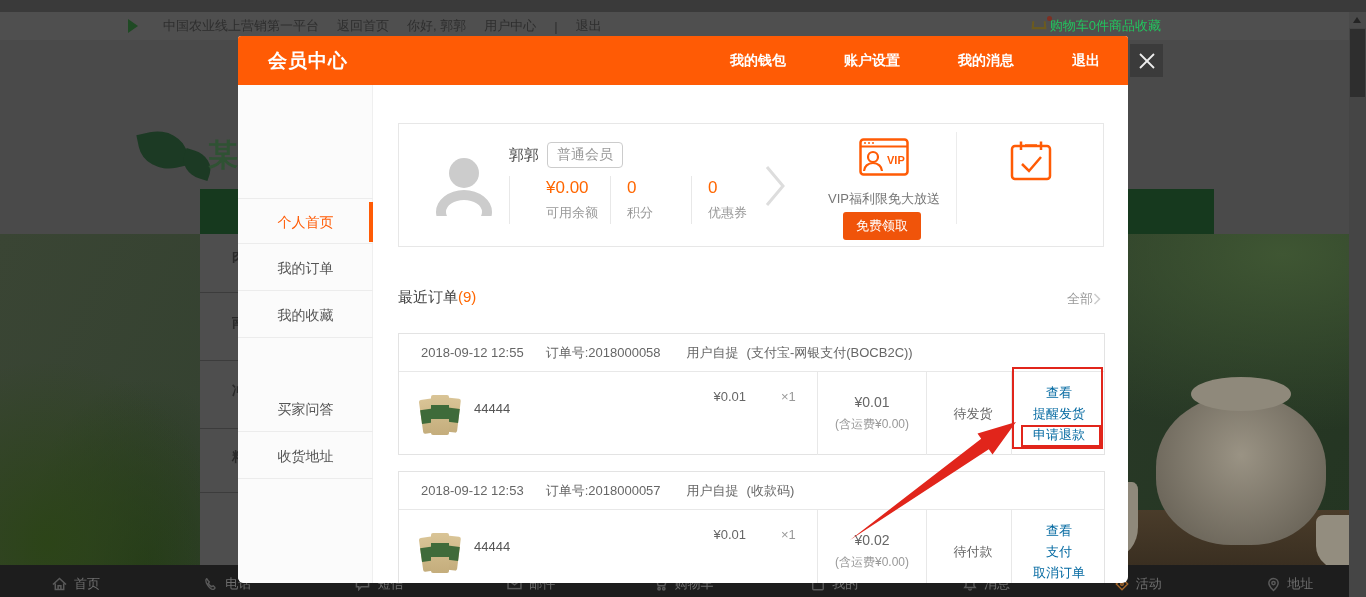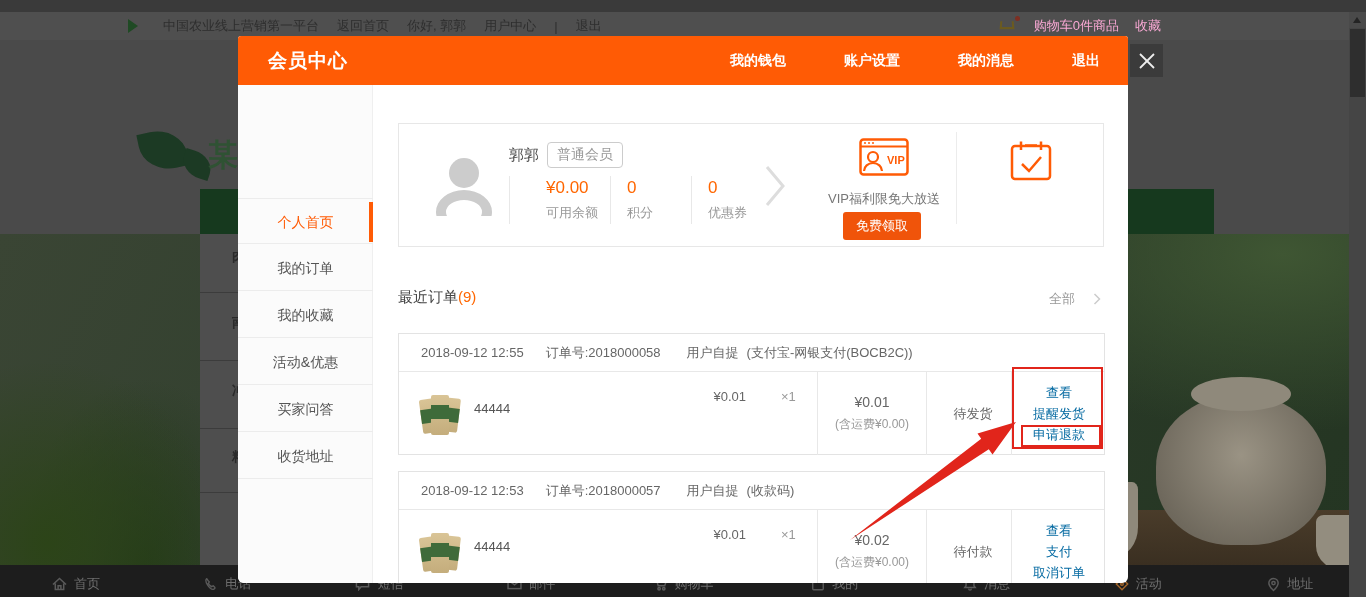--- a/index.html
+++ b/index.html
@@ -5,21 +5,21 @@
   * { margin:0; padding:0; box-sizing:border-box; }
   html,body { width:1366px; height:597px; }
   body { font-family:"Liberation Sans", sans-serif; position:relative; overflow:hidden; background:#4a4a4a; }
   .abs { position:absolute; }
 
   
   #bg { position:absolute; inset:0; z-index:0; }
   .topstrip { left:0; top:0; width:1366px; height:12px; background:#3a3a3a; }
   .topbar { left:0; top:12px; width:1366px; height:28px; background:#4f4f4f; display:flex; align-items:center; font-size:13px; color:#2e2e2e; }
   .topbar .grp { display:flex; align-items:center; gap:18px; margin-left:128px; }
-  .topbar .right { margin-left:auto; margin-right:205px; display:flex; align-items:center; gap:16px; color:#f9a8d4; }
+  .topbar .right { margin-left:auto; margin-right:205px; display:flex; align-items:center; color:#22c55e; }
   .spk { width:0; height:0; border:7px solid transparent; border-right:10px solid #1f4a24; transform:rotate(180deg); }
   .cart-ic { position:relative; width:18px; height:14px; }
   .cart-ic .body { position:absolute; left:0; top:2px; width:14px; height:8px; border:2px solid #6b5a1e; border-top:none; transform:perspective(10px) rotateX(8deg); }
   .cart-ic .dot { position:absolute; right:-2px; top:-3px; width:5px; height:5px; border-radius:50%; background:#7e2f22; }
   .logoband { left:0; top:40px; width:1366px; height:149px; background:#4a4a4a; }
   .leaf { position:absolute; background:#1c3a24; border-radius:0 70% 0 70%; }
   .brand-partial { position:absolute; left:208px; top:95px; font-size:30px; font-weight:bold; color:#2f5233; }
   .greenbar { left:200px; top:189px; width:1014px; height:45px; background:#16391e; }
   .hero { left:0; top:234px; width:1366px; height:331px; background:linear-gradient(115deg,#3a4534 0%,#2e3e2c 45%,#243522 100%); overflow:hidden; }
   .hero .hill { position:absolute; right:0; top:0; width:420px; height:200px; background:radial-gradient(ellipse at 80% 10%, #3f5633 0%, rgba(63,86,51,0) 70%); }
@@ -70,21 +70,21 @@
   .vipblock { position:absolute; left:412px; top:0; width:145px; height:124px; text-align:center; }
   .vipblock .vlabel { position:absolute; left:-12px; top:66px; width:170px; font-size:13px; color:#777; }
   .vipbtn { position:absolute; left:32px; top:88px; background:#f0540a; color:#fff; font-size:13px; padding:5px 13px; border-radius:3px; border:none; cursor:pointer; }
   .vipdiv { position:absolute; left:557px; top:8px; width:1px; height:92px; background:#ececec; }
   .calblock { position:absolute; left:558px; top:0; width:148px; height:124px; display:flex; justify-content:center; }
 
   
   .rhead { position:absolute; left:160px; top:252px; width:707px; height:22px; }
   .rtitle { font-size:15px; color:#444; }
   .rcount { font-size:15px; color:#ff6600; }
-  .rall { position:absolute; right:4px; top:2px; font-size:13px; color:#999; cursor:pointer; display:flex; align-items:center; gap:18px; }
+  .rall { position:absolute; right:4px; top:2px; font-size:13px; color:#999; cursor:pointer; display:flex; align-items:center; gap:0; }
 
   .ocard { position:absolute; left:160px; width:707px; height:122px; border:1px solid #e3e3e3; background:#fff; }
   .ocard.o1 { top:297px; } .ocard.o2 { top:435px; }
   .ohead { height:38px; line-height:38px; padding-left:22px; border-bottom:1px solid #e8e8e8; font-size:13px; color:#666; display:flex; gap:0; }
   .ohead .dt { margin-right:22px; } .ohead .no { margin-right:26px; } .ohead .dl { margin-right:8px; }
   .obody { position:relative; height:83px; }
   .ocell { position:absolute; top:0; height:83px; border-left:1px solid #e8e8e8; display:flex; flex-direction:column; align-items:center; justify-content:center; }
   .c-total { left:418px; width:109px; } .c-status { left:527px; width:85px;padding-left:8px; } .c-act { left:612px; width:95px; }
   .c-total .t1 { font-size:14px; color:#666; margin-bottom:6px; } .c-total .t2 { font-size:12px; color:#999; }
   .c-status { font-size:13px; color:#666; }
@@ -242,21 +242,20 @@
       <span>账户设置</span>
       <span>我的消息</span>
       <span>退出</span>
     </div>
   </div>
 
   <div class="msidebar">
     <div class="sitem first active" style="top:113px;">个人首页</div>
     <div class="sitem" style="top:160px;">我的订单</div>
     <div class="sitem" style="top:207px;">我的收藏</div>
-    <div class="sitem" style="top:254px;">活动&amp;优惠</div>
     <div class="sitem" style="top:301px;">买家问答</div>
     <div class="sitem" style="top:348px;">收货地址</div>
   </div>
 
   <div class="pcard">
     <div class="avatar">
         <span class="head"></span>
         <span class="bodyp"></span>
       </div>
     <span class="pname">郭郭</span>

